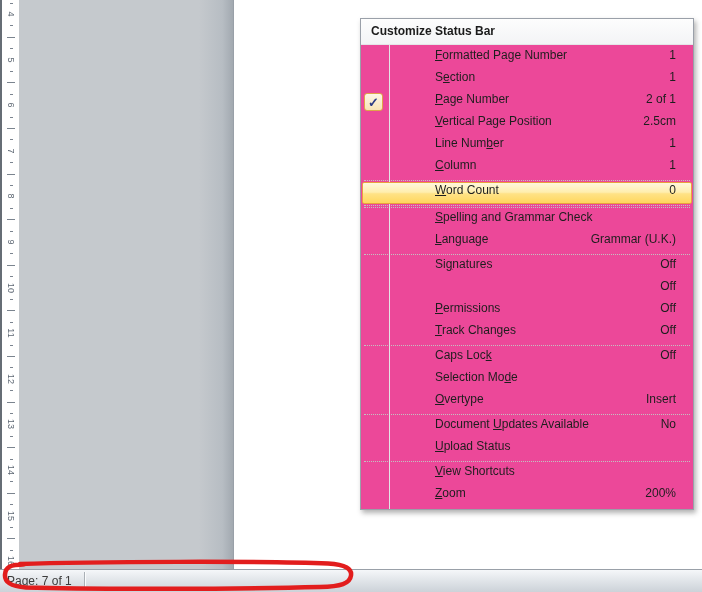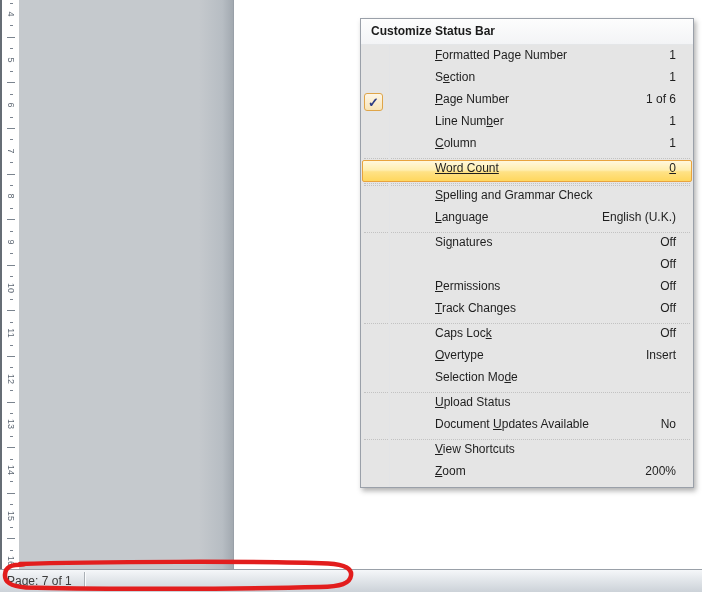--- a/index.html
+++ b/index.html
@@ -24,33 +24,33 @@
 
   
   #statusbar{position:absolute;left:0;top:569px;width:702px;height:23px;box-sizing:border-box;
              border-top:1px solid #99a0a8;
              background:linear-gradient(#f5f7f9,#e2e6ea 45%,#ccd2d8);}
   #page-indicator{position:absolute;left:7px;top:4px;font-size:12px;color:#3c3c3c;}
   #sb-divider{position:absolute;left:84px;top:2px;height:18px;width:0;
               border-left:1px solid #aab0b6;border-right:1px solid #fbfcfd;}
 
   
-  #menu{position:absolute;left:360px;top:18px;width:334px;box-sizing:border-box;background:#e5e5e5;
+  #menu{position:absolute;left:360px;top:18px;width:334px;box-sizing:border-box;background:#ec4899;
         border:1px solid #9aa0a9;box-shadow:2px 3px 5px rgba(60,60,60,0.4);z-index:40;}
   #menu-title{height:25px;line-height:25px;padding-left:10px;font-size:12px;font-weight:bold;
               color:#1b1b1b;background:linear-gradient(#fdfdfd,#f3f4f6);border-bottom:1px solid #e4e6e8;}
   #menu-items{position:relative;padding:2px 0 2px;}
   #gutter-line{position:absolute;left:28px;top:0;bottom:0;width:1px;background:#e3e4e6;}
   .mi{position:relative;height:22px;display:flex;align-items:flex-start;margin:0 1px;
       font-size:12px;color:#1e1e1e;border:1px solid transparent;border-radius:2px;box-sizing:border-box;padding-left:36px;}
   .mi .lbl{margin-left:36px;white-space:nowrap;}
   .mi .val{margin-left:auto;margin-right:15px;white-space:nowrap;}
   .mi .key{text-decoration:underline;}
   .mi.hl{border-color:var(--hl-border);
-         background:linear-gradient(var(--hl-top),var(--hl-mid1) 46%,var(--hl-mid2) 54%,var(--hl-bot));text-decoration:underline;}
+         background:linear-gradient(var(--hl-top),var(--hl-mid1) 46%,var(--hl-mid2) 54%,var(--hl-bot));}
   .sep{height:0;border-top:1px dotted #c2c2c2;margin:1px 3px;}
   .checkbox{position:absolute;left:1px;top:1px;width:19px;height:18px;box-sizing:border-box;
             border:1px solid #dfa549;border-radius:3px;
             background:linear-gradient(#fdf6e7,#f8e4b6);
             display:flex;align-items:center;justify-content:center;
             color:var(--check);font-size:13px;font-weight:bold;}
 
   
   #annotation{position:absolute;left:0;top:554px;width:360px;height:38px;z-index:60;pointer-events:none;}
 </style>
@@ -127,21 +127,25 @@
         <span class="lbl"><span class="key">F</span>ormatted Page Number</span>
         <span class="val">1</span>
       </div>
       <div class="mi">
         <span class="lbl">S<span class="key">e</span>ction</span>
         <span class="val">1</span>
       </div>
       <div class="mi">
         <span class="checkbox">✓</span>
         <span class="lbl"><span class="key">P</span>age Number</span>
-        <span class="val">1 of 6</span>
+        <span class="val">2 of 1</span>
+      </div>
+      <div class="mi">
+        <span class="lbl"><span class="key">V</span>ertical Page Position</span>
+        <span class="val">2.5cm</span>
       </div>
       <div class="mi">
         <span class="lbl">Line Num<span class="key">b</span>er</span>
         <span class="val">1</span>
       </div>
       <div class="mi">
         <span class="lbl"><span class="key">C</span>olumn</span>
         <span class="val">1</span>
       </div>
       <div class="sep"></div>
@@ -150,21 +154,21 @@
         <span class="val">0</span>
       </div>
       <div class="sep"></div>
       <div class="sep"></div>
       <div class="mi">
         <span class="lbl"><span class="key">S</span>pelling and Grammar Check</span>
         <span class="val"></span>
       </div>
       <div class="mi">
         <span class="lbl"><span class="key">L</span>anguage</span>
-        <span class="val">English (U.K.)</span>
+        <span class="val">Grammar (U.K.)</span>
       </div>
       <div class="sep"></div>
       <div class="mi">
         <span class="lbl">Si<span class="key">g</span>natures</span>
         <span class="val">Off</span>
       </div>
       <div class="mi">
         <span class="val">Off</span>
       </div>
       <div class="mi">
@@ -172,37 +176,37 @@
         <span class="val">Off</span>
       </div>
       <div class="mi">
         <span class="lbl"><span class="key">T</span>rack Changes</span>
         <span class="val">Off</span>
       </div>
       <div class="sep"></div>
       <div class="mi">
         <span class="lbl">Caps Loc<span class="key">k</span></span>
         <span class="val">Off</span>
+      </div>
+      <div class="mi">
+        <span class="lbl">Selection Mo<span class="key">d</span>e</span>
+        <span class="val"></span>
       </div>
       <div class="mi">
         <span class="lbl"><span class="key">O</span>vertype</span>
         <span class="val">Insert</span>
       </div>
-      <div class="mi">
-        <span class="lbl">Selection Mo<span class="key">d</span>e</span>
-        <span class="val"></span>
-      </div>
-      <div class="sep"></div>
-      <div class="mi">
-        <span class="lbl"><span class="key">U</span>pload Status</span>
-        <span class="val"></span>
-      </div>
+      <div class="sep"></div>
       <div class="mi">
         <span class="lbl">Document <span class="key">U</span>pdates Available</span>
         <span class="val">No</span>
+      </div>
+      <div class="mi">
+        <span class="lbl"><span class="key">U</span>pload Status</span>
+        <span class="val"></span>
       </div>
       <div class="sep"></div>
       <div class="mi">
         <span class="lbl"><span class="key">V</span>iew Shortcuts</span>
         <span class="val"></span>
       </div>
       <div class="mi">
         <span class="lbl"><span class="key">Z</span>oom</span>
         <span class="val">200%</span>
       </div>

